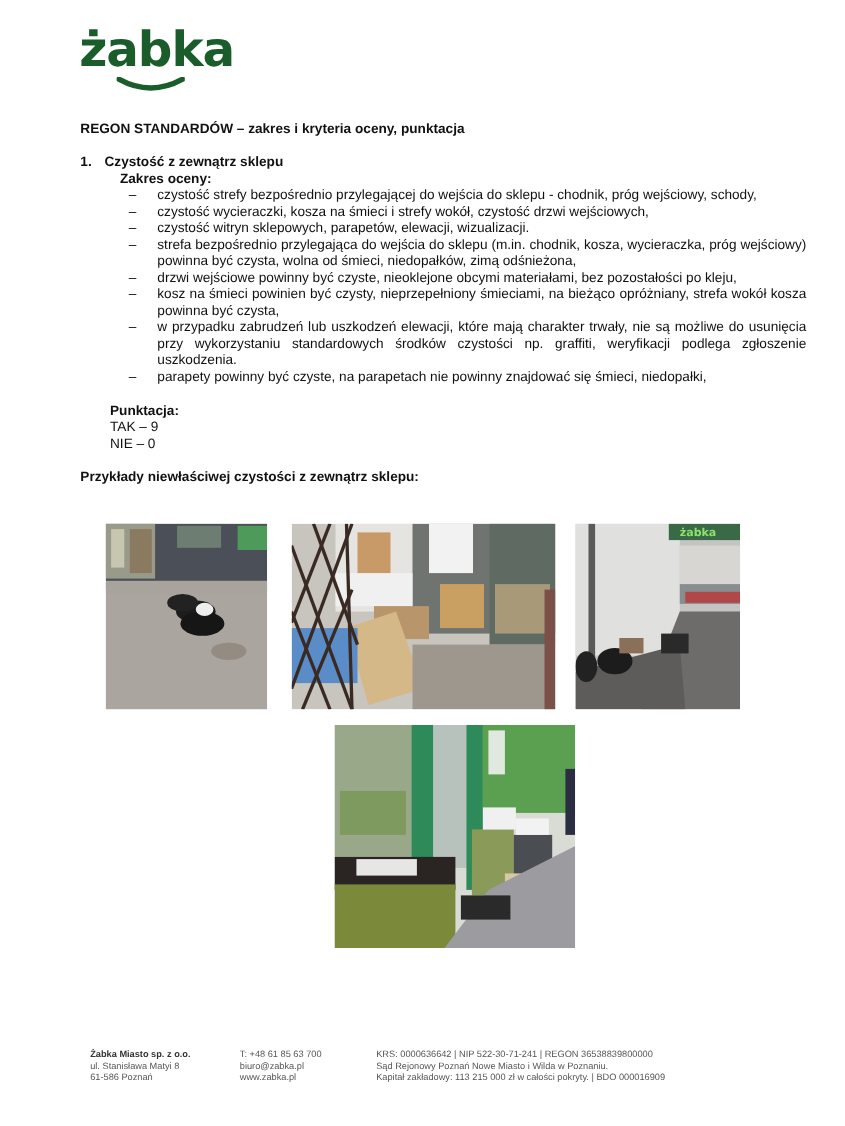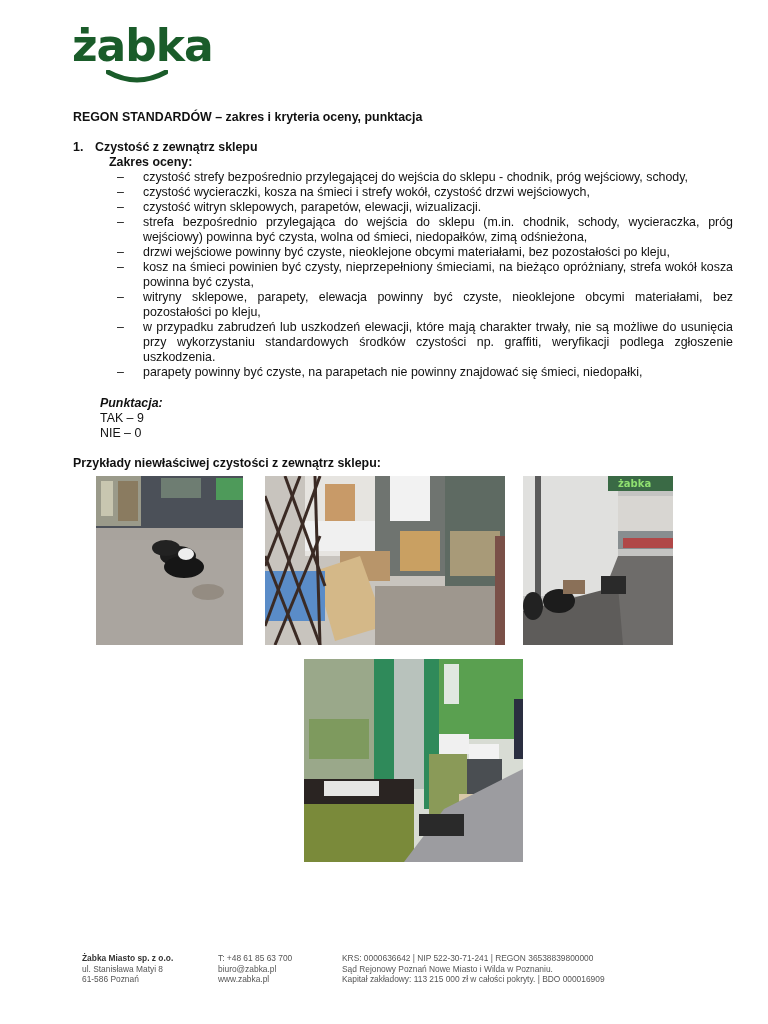--- a/index.html
+++ b/index.html
@@ -12,21 +12,21 @@
   .doc { position: absolute; left: 73px; top: 110px; width: 660px; font-size: 12.4px; line-height: 15px; }
   .title { font-weight: bold; margin: 0 0 15px 0; }
   .sec-head { display: flex; font-weight: bold; }
   .sec-num { width: 22px; }
   .sub-head { font-weight: bold; margin-left: 36px; }
   ul.dash { list-style: none; margin: 0; padding: 0 0 0 70px; }
   ul.dash li { position: relative; text-align: justify; }
   ul.dash li::before { content: "\2013"; position: absolute; left: -26px; }
   ul.kry li { margin-bottom: 0; }
   .score { margin-left: 27px; margin-top: 16px; }
-  .score .h { font-weight: bold; font-style: italic; }
+  .score .h { font-weight: bold; }
   .examples { font-weight: bold; margin-top: 15px; }
   .photo { position: absolute; overflow: hidden; }
   .footer { position: absolute; top: 953px; font-size: 8.4px; line-height: 10.5px; color: #555; }
   .footer b { color: #333; font-weight: bold; }
 </style>
 </head>
 <body>
 
 <div class="logo">
   <span class="logo-text">żabka</span>
@@ -42,24 +42,23 @@
     <span class="sec-num">1.</span>
     <span>Czystość z zewnątrz sklepu</span>
   </div>
   <div class="sub-head">Zakres oceny:</div>
   <ul class="dash">
     <li>czystość strefy bezpośrednio przylegającej do wejścia do sklepu  - chodnik, próg wejściowy, schody,</li>
     <li>czystość wycieraczki, kosza na śmieci i strefy wokół, czystość drzwi wejściowych,</li>
     <li>czystość witryn sklepowych, parapetów, elewacji, wizualizacji.</li>
   </ul>
   <ul class="dash kry">
-    <li>strefa bezpośrednio przylegająca do wejścia do sklepu (m.in. chodnik, schody, wycieraczka, próg wejściowy) powinna być czysta, wolna od śmieci, niedopałków, zimą odśnieżona,</li>
+    <li>strefa bezpośrednio przylegająca do wejścia do sklepu (m.in. chodnik, kosza, wycieraczka, próg wejściowy) powinna być czysta, wolna od śmieci, niedopałków, zimą odśnieżona,</li>
     <li>drzwi wejściowe powinny być czyste, nieoklejone obcymi materiałami, bez pozostałości po kleju,</li>
     <li>kosz na śmieci powinien być czysty, nieprzepełniony śmieciami, na bieżąco opróżniany, strefa wokół kosza powinna być czysta,</li>
-    <li>witryny sklepowe, parapety, elewacja powinny być czyste, nieoklejone obcymi materiałami, bez pozostałości po kleju,</li>
     <li>w przypadku zabrudzeń lub uszkodzeń elewacji, które mają charakter trwały, nie są możliwe do usunięcia przy wykorzystaniu standardowych środków czystości np. graffiti, weryfikacji podlega zgłoszenie uszkodzenia.</li>
     <li>parapety powinny być czyste, na parapetach nie powinny znajdować się śmieci, niedopałki,</li>
   </ul>
 
   <div class="score">
     <div class="h">Punktacja:</div>
     <div>TAK – 9</div>
     <div>NIE – 0</div>
   </div>
 

